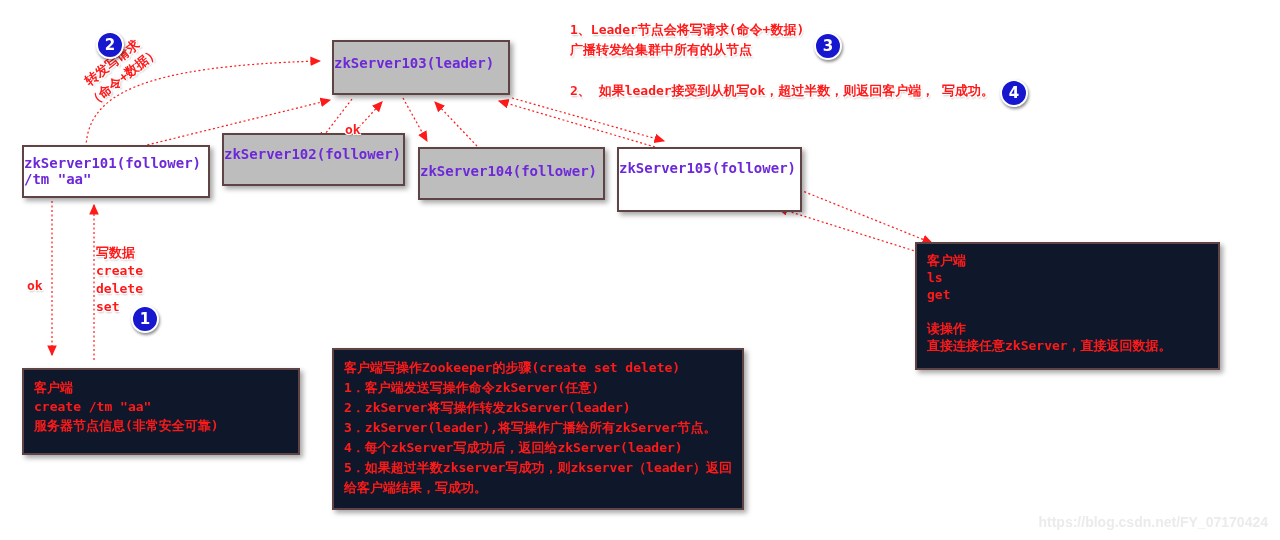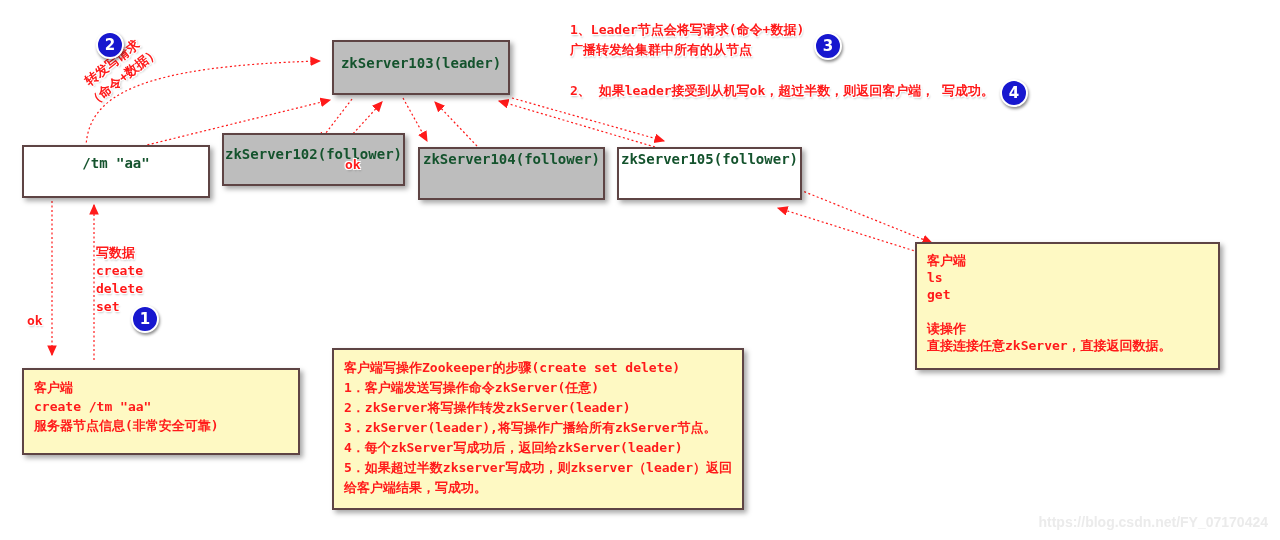--- a/index.html
+++ b/index.html
@@ -3,42 +3,42 @@
 <meta charset="utf-8">
 <style>
   html,body{margin:0;padding:0;}
   body{
     width:1280px;height:540px;position:relative;background:#ffffff;overflow:hidden;
     font-family:"DejaVu Sans Mono","Liberation Mono",monospace;
   }
   .node{
     position:absolute;border:2px solid #5e4444;box-sizing:border-box;
     box-shadow:3px 3px 5px rgba(0,0,0,0.35);
-    color:#14532d;font-weight:bold;font-size:14px;text-align:center;
+    color:#6d28d9;font-weight:bold;font-size:14px;text-align:left;
   }
   .node.gray{background:#bdbdbd;}
   .node.white{background:#ffffff;}
   .textbox{
-    position:absolute;border:2px solid #5e4444;box-sizing:border-box;background:#fef9c3;
+    position:absolute;border:2px solid #5e4444;box-sizing:border-box;background:#0f172a;
     box-shadow:3px 3px 5px rgba(0,0,0,0.35);
     color:#ff1a1a;font-weight:bold;font-size:13px;text-align:left;
     padding:8px 10px;line-height:19px;white-space:pre-line;
   }
   .badge{
     position:absolute;width:24px;height:24px;border-radius:50%;
     background:#1717cf;border:2px solid #ffffff;box-sizing:content-box;
     box-shadow:1px 2px 3px rgba(0,0,0,0.45);
     color:#fff;font-weight:bold;font-size:15px;line-height:24px;text-align:center;
     font-family:"DejaVu Sans","Liberation Sans",sans-serif;
   }
   .ann{
     position:absolute;color:#ff1a1a;font-weight:bold;font-size:13px;white-space:pre-line;
     text-shadow:-1px -1px 0 #fff,1px -1px 0 #fff,-1px 1px 0 #fff,1px 1px 0 #fff,0 0 3px #fff,1px 2px 2px rgba(0,0,0,0.25);
   }
-  .oklabel{font-size:13px;margin-top:35px;}
+  .oklabel{font-size:13px;}
   #arrows{position:absolute;left:0;top:0;pointer-events:none;}
   .sub{display:block;}
   .watermark{
     position:absolute;right:12px;top:514px;color:#ebebeb;font-size:14px;
     font-family:"Liberation Sans","DejaVu Sans",sans-serif;font-weight:bold;
   }
 </style>
 </head>
 <body>
 
@@ -74,32 +74,33 @@
 
     <path d="M 918 252 L 778 208" marker-end="url(#ah)"></path>
   </g>
 </svg>
 
 <div class="node gray" style="left:332px;top:40px;width:178px;height:55px;padding-top:13px;">
   <span>zkServer103(leader)</span>
 </div>
 
 <div class="node white" style="left:22px;top:145px;width:188px;height:53px;padding-top:8px;">
+  <span>zkServer101(follower)</span>
   <span class="sub">/tm "aa"</span>
 </div>
 
 <div class="node gray" style="left:222px;top:133px;width:183px;height:53px;padding-top:11px;">
   <span>zkServer102(follower)</span>
 </div>
 
-<div class="node gray" style="left:418px;top:147px;width:187px;height:53px;padding-top:2px;">
+<div class="node gray" style="left:418px;top:147px;width:187px;height:53px;padding-top:14px;">
   <span>zkServer104(follower)</span>
 </div>
 
-<div class="node white" style="left:617px;top:147px;width:185px;height:53px;padding-top:2px;">
+<div class="node white" style="left:617px;top:147px;width:185px;height:65px;padding-top:11px;">
   <span>zkServer105(follower)</span>
 </div>
 
 <div class="textbox" style="left:22px;top:368px;width:278px;height:87px;">客户端
     create /tm "aa"
     服务器节点信息(非常安全可靠)</div>
 
 <div class="textbox" style="left:332px;top:348px;width:412px;height:162px;line-height:20px;">客户端写操作Zookeeper的步骤(create set delete)
 1．客户端发送写操作命令zkServer(任意)
 2．zkServer将写操作转发zkServer(leader)

